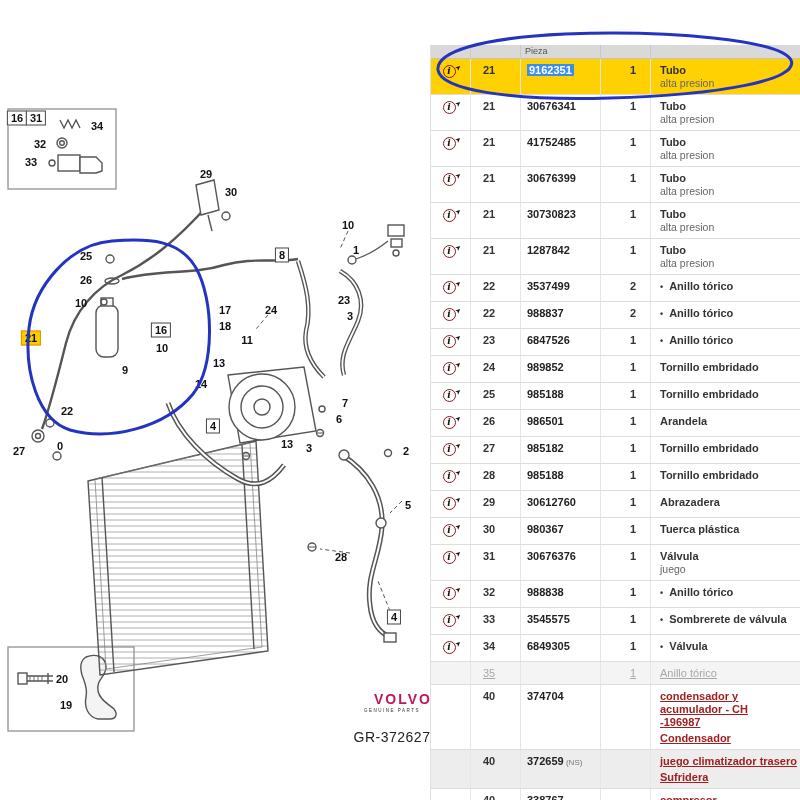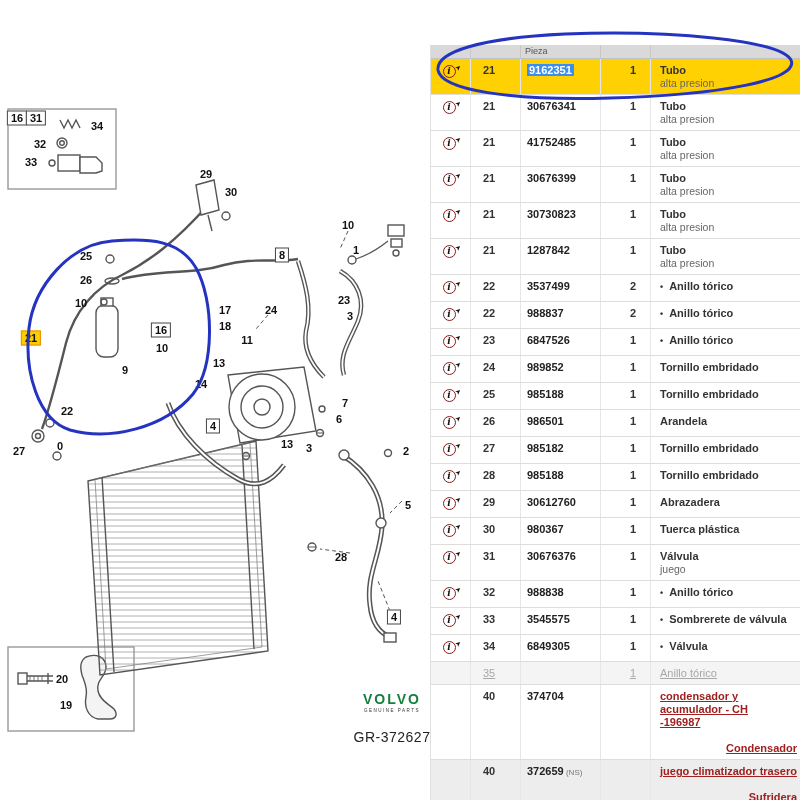--- a/index.html
+++ b/index.html
@@ -10,21 +10,21 @@
        font-family:"Liberation Sans",sans-serif;color:#222;}
   
   .diagram{position:absolute;left:0;top:13px;width:430px;height:800px;padding-left:12px;}
   svg.art{position:absolute;left:0;top:0;width:430px;height:800px;}
   #callouts{position:absolute;left:0;top:0;width:430px;height:800px;}
   .callout{position:absolute;transform:translate(-50%,-50%);font-size:11px;font-weight:bold;
            color:#111;white-space:nowrap;line-height:13px;}
   .callout.boxed{border:1px solid #444;background:#fff;padding:0 3px;}
   .callout.chl{background:var(--chl);border:1px solid #e09000;padding:0 3px;}
   .brand-block{position:absolute;left:352px;top:678px;width:80px;text-align:center;}
-  .brand{font-weight:bold;font-size:14px;letter-spacing:2px;color:#15803d;}
+  .brand{font-weight:bold;font-size:14px;letter-spacing:2px;color:#be185d;text-align:right;}
   .brand-sub{font-size:4.5px;letter-spacing:1.5px;color:#333;margin-top:1px;}
   .brand-ref{font-size:14px;color:#222;margin-top:16px;letter-spacing:0.5px;}
   
   .table{position:absolute;left:430px;top:45px;width:370px;border-left:1px solid #e0e0e0;background:#fff;}
   .thead,.row{display:grid;grid-template-columns:40px 50px 80px 50px 1fr;}
   .thead{background:#d9d9d9;height:13px;font-size:9px;color:#555;border-bottom:1px solid #c2c2c2;overflow:hidden;}
   .thead .hcell{border-right:1px solid #c8c8c8;padding:1px 4px;}
   .thead .hcell:last-child{border-right:none;}
   .row{border-bottom:1px solid #ddd;background:#fff;}
   .row.hl{background:var(--hl);}
@@ -37,21 +37,21 @@
   .c-pos{font-weight:bold;padding-left:12px;color:#333;}
   .c-part{font-weight:bold;padding-left:6px;color:#222;white-space:nowrap;}
   .part.sel{background:var(--sel);color:var(--selt);padding:0 2px;}
   .ns{font-weight:normal;font-size:8px;color:#777;}
   .c-qty{text-align:right;padding-right:14px;font-weight:bold;color:#333;}
   .c-desc{padding-left:9px;}
   .d1{font-weight:bold;color:#333;}
   .d2{color:#666;font-size:10.5px;font-weight:normal;}
   .bullet{margin-right:6px;font-size:9px;}
   .link{color:var(--link);text-decoration:underline;font-weight:bold;}
-  .link.sub{margin-top:13px;text-align:right;}
+  .link.sub{margin-top:3px;}
   .info-wrap{position:relative;display:inline-block;width:16px;height:13px;}
   .info-circle{position:absolute;left:0;top:0;width:11px;height:11px;border:1.4px solid #8b1a1a;
                border-radius:50%;display:flex;align-items:center;justify-content:center;
                font-family:"DejaVu Serif",serif;font-style:italic;font-weight:bold;font-size:9px;color:#111;}
   .info-arrow{position:absolute;right:-2px;top:-4px;font-size:7px;transform:rotate(-42deg);color:#111;}
   
   svg.annot{position:absolute;left:0;top:0;width:800px;height:800px;pointer-events:none;z-index:20;}
 </style>
 </head>
 <body>

